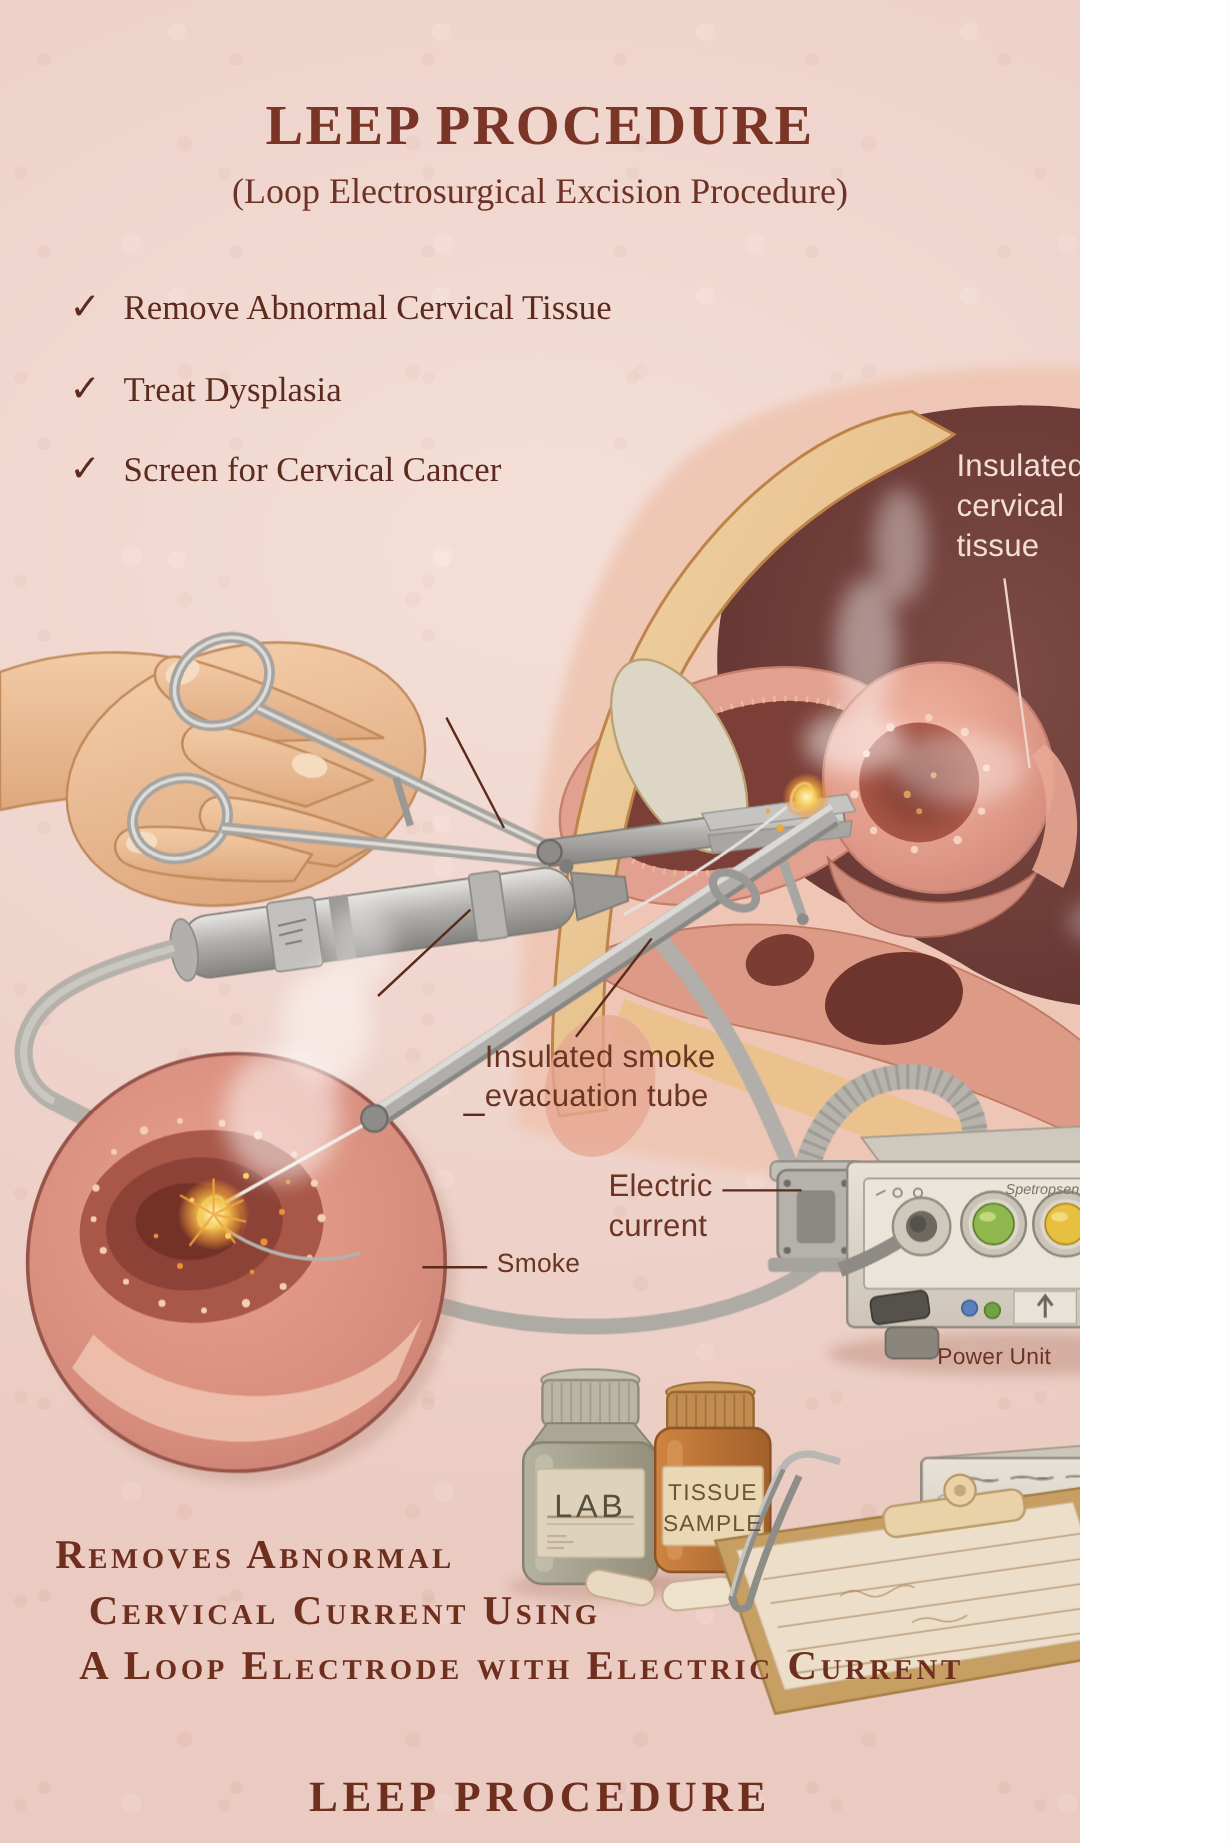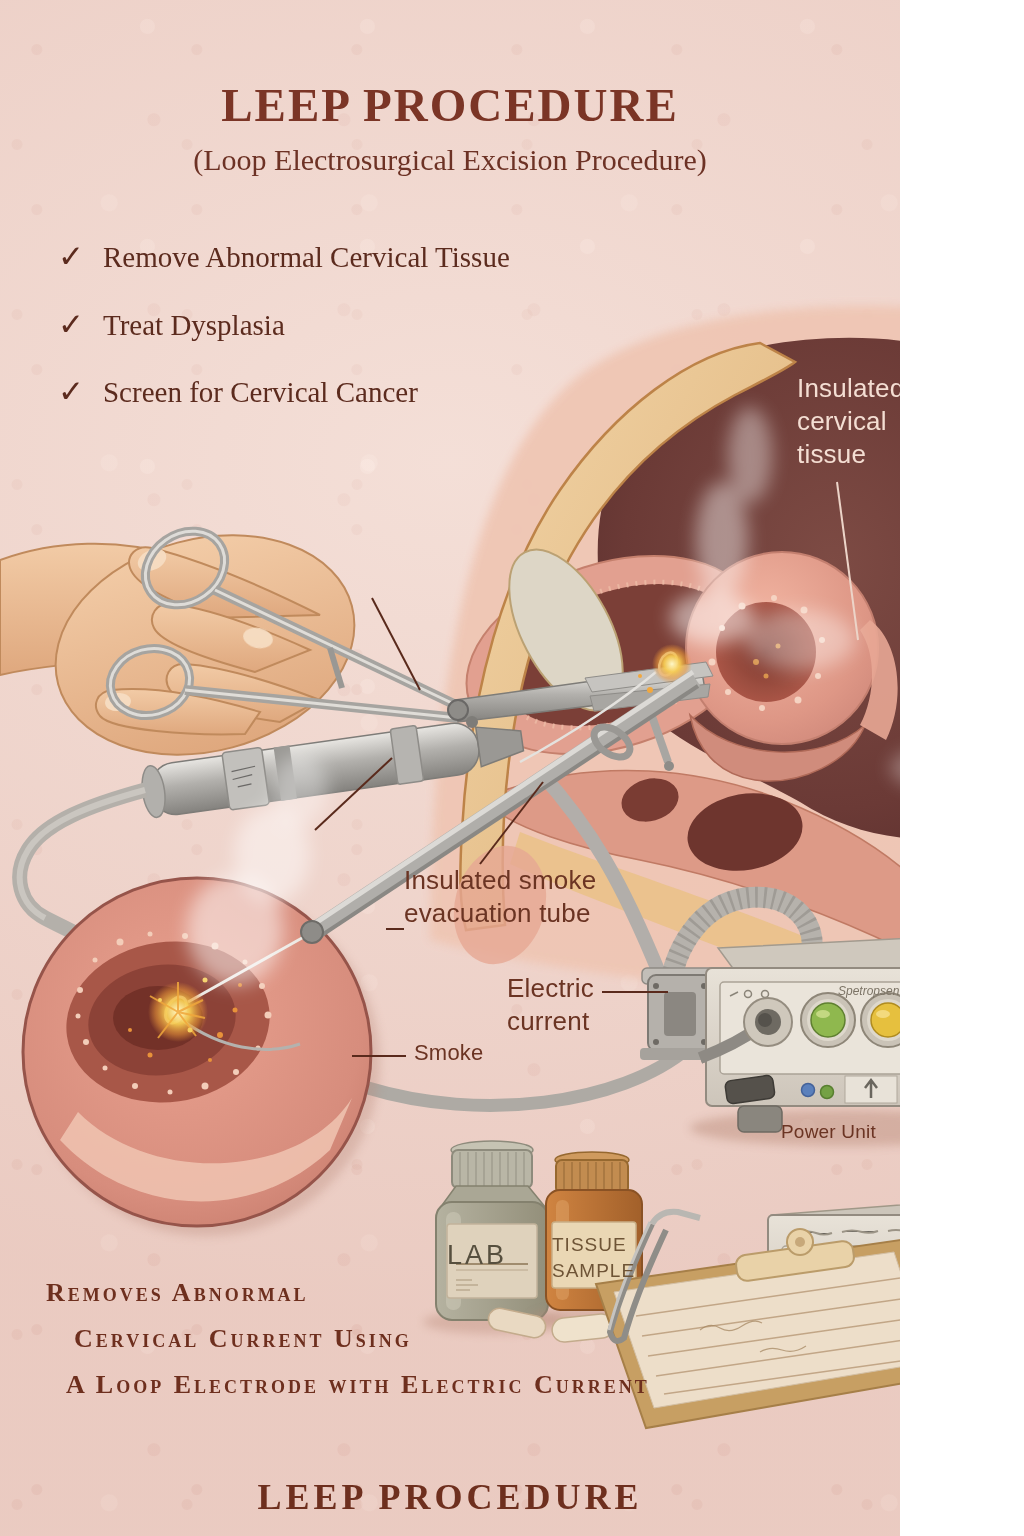--- a/index.html
+++ b/index.html
@@ -19,23 +19,23 @@
     background:radial-gradient(1400px 1000px at 50% 30%, rgba(255,245,240,.35), rgba(215,160,148,.16) 85%);}
   svg.canvas{position:absolute;left:0;top:0;}
   .abs{position:absolute;}
   .title{width:100%;text-align:center;font-weight:700;font-size:47px;letter-spacing:2px;color:#7b3526;}
   .subtitle{width:100%;text-align:center;font-size:30px;color:#6d3225;}
   .check-row{display:flex;align-items:baseline;color:#5c2b1e;}
   .check-glyph{font-size:31px;margin-right:19px;font-family:"DejaVu Sans",sans-serif;}
   .check-text{font-size:29px;}
   .callout{font-family:"Liberation Sans",sans-serif;font-size:26px;line-height:1.27;color:#6b3423;letter-spacing:.2px;}
   .callout.light{color:#f4ded3;}
-  .summary-line{font-variant:small-caps;font-weight:700;font-size:26px;letter-spacing:3px;color:#6e2f1e;}
+  .summary-line{font-variant:small-caps;font-weight:700;font-size:34px;letter-spacing:3px;color:#6e2f1e;}
   .footer-title{width:100%;text-align:center;font-size:36px;letter-spacing:4px;font-weight:600;color:#6e2f1e;}
-  .bottle-text{font-family:"Liberation Sans",sans-serif;color:#564f3e;}
+  .bottle-text{font-family:"Liberation Sans",sans-serif;text-align:center;color:#564f3e;}
   .tiny-print{font-family:"Liberation Sans",sans-serif;color:#7c7466;}
 </style>
 </head>
 <body>
 
 <div class="poster">
   <div class="vignette"></div>
 
   <svg class="canvas" width="1024" height="1536" viewBox="0 0 1024 1536">
     <defs>

